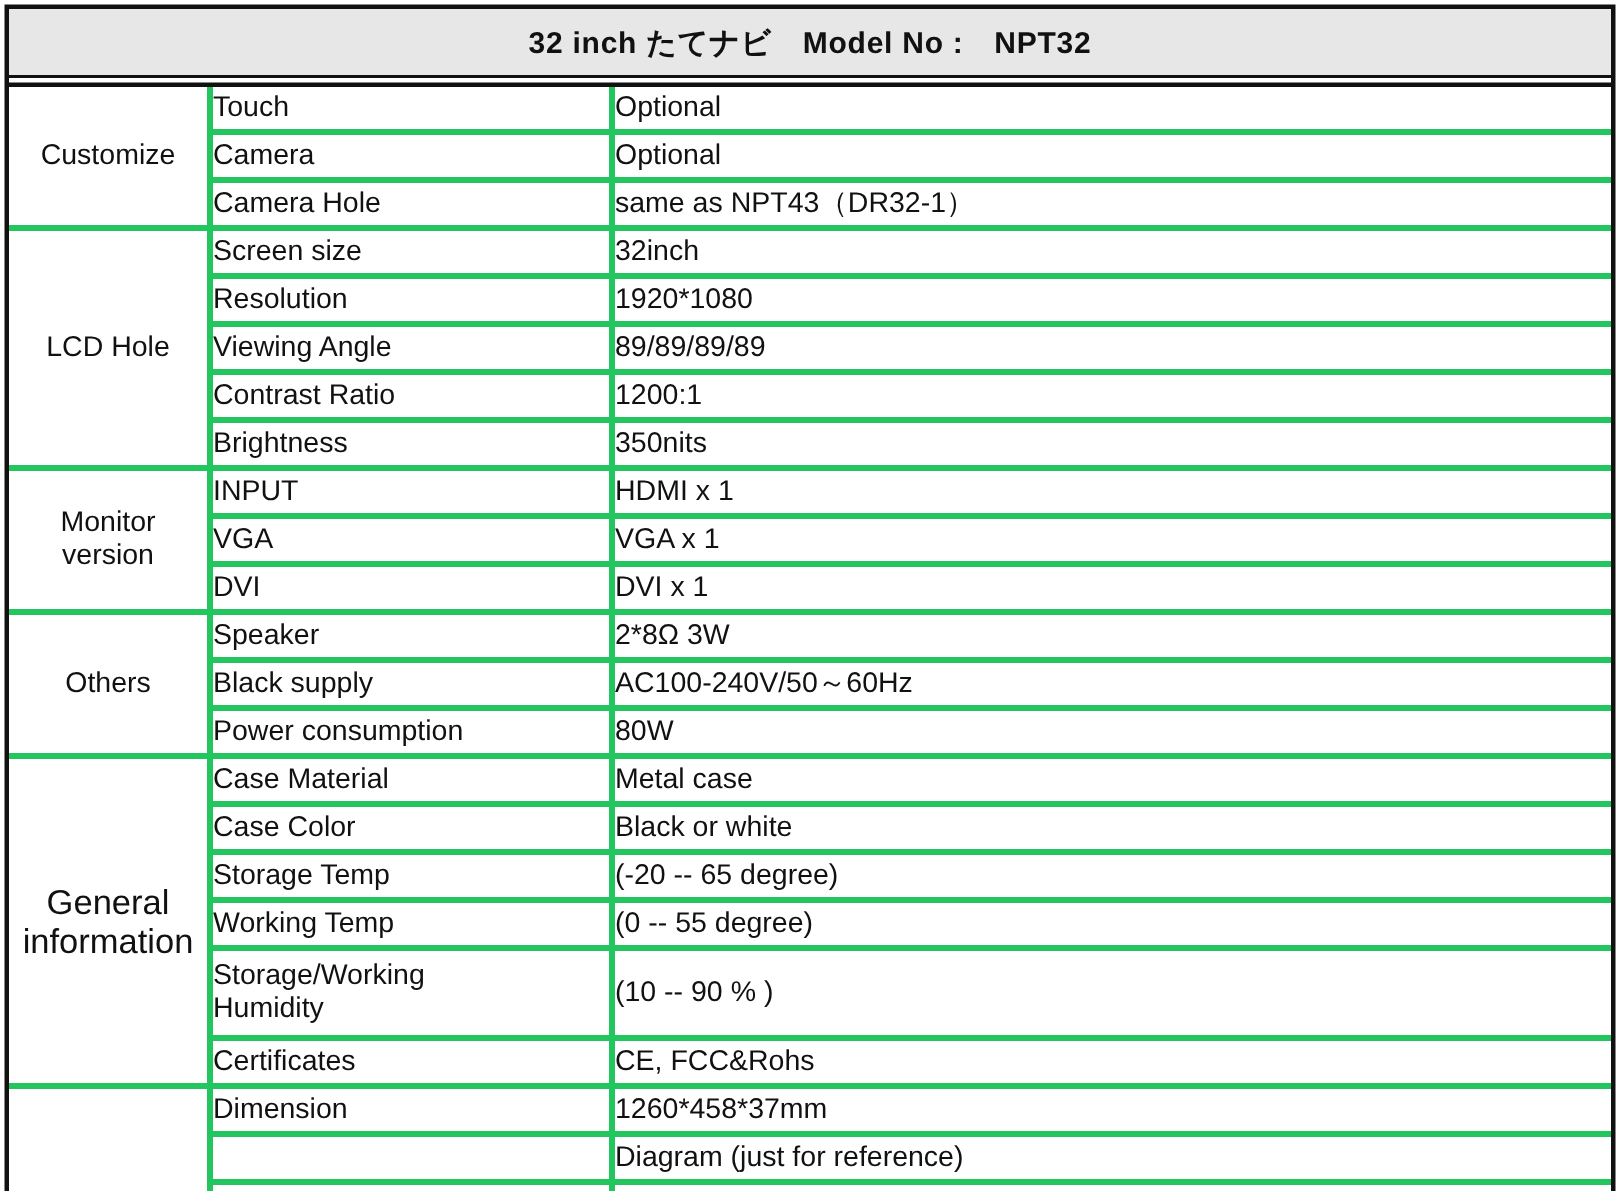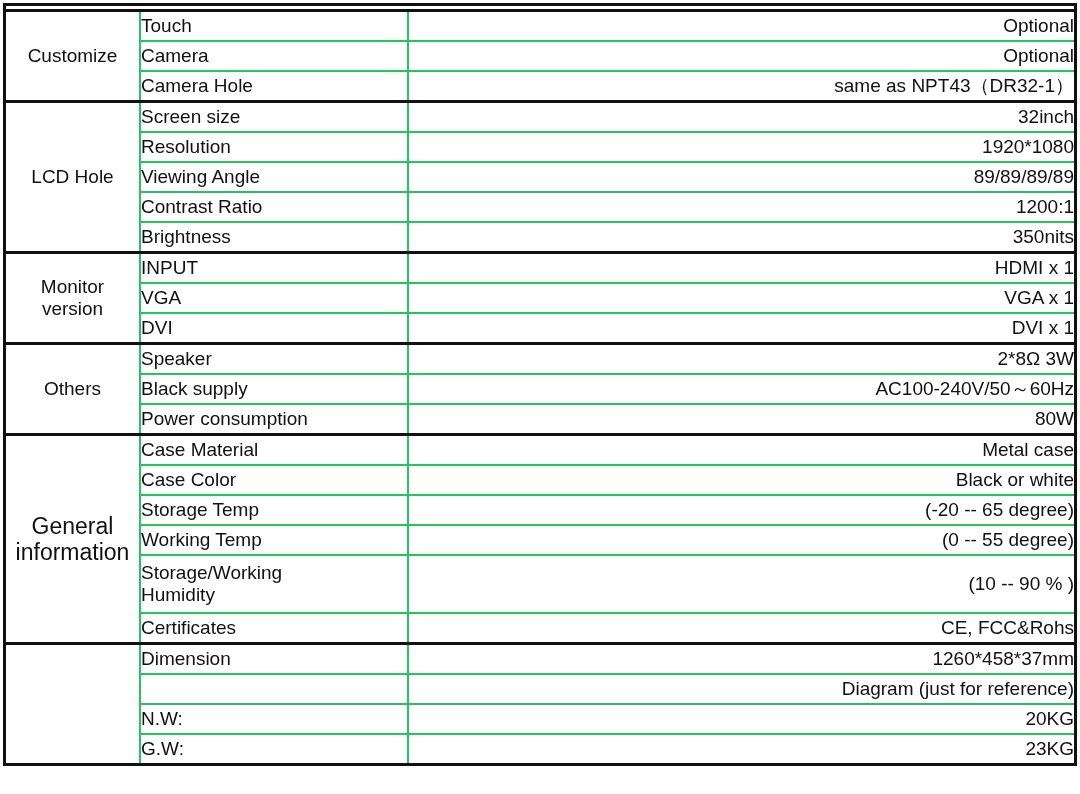--- a/index.html
+++ b/index.html
@@ -33,21 +33,21 @@
     background: #111111;
     margin-top: 3px;
   }
   table.spec {
     border-collapse: collapse;
     border-style: hidden; 
     width: 100%;
     table-layout: fixed;
   }
   table.spec td {
-    border: 2px solid #22c55e;
+    border: 4px solid #22c55e;
     height: 28px;
     padding: 0;
     font-size: 19px;
     line-height: 1.15;
     overflow: hidden;
   }
   tr.sec > td {
     border-top: 3px solid #111111;
   }
   td.cat {
@@ -59,32 +59,35 @@
   td.cat.small {
     font-size: 23px;
   }
   td.lbl {
     text-align: left;
     padding-left: 6px;
     vertical-align: middle;
     white-space: pre-line;
   }
   td.val {
-    text-align: right;
+    text-align: left;
     vertical-align: middle;
   }
   tr.tall td {
     height: 56px;
   }
 </style>
 </head>
 <body>
 
 <div class="sheet">
 
+  <div class="titlebar">
+    <span>32 inch たてナビ　Model No :　NPT32</span>
+  </div>
 
   <div class="divider"></div>
 
   <table class="spec">
     <colgroup>
       <col style="width:134px">
       <col style="width:268px">
       <col>
     </colgroup>
     <tbody>

